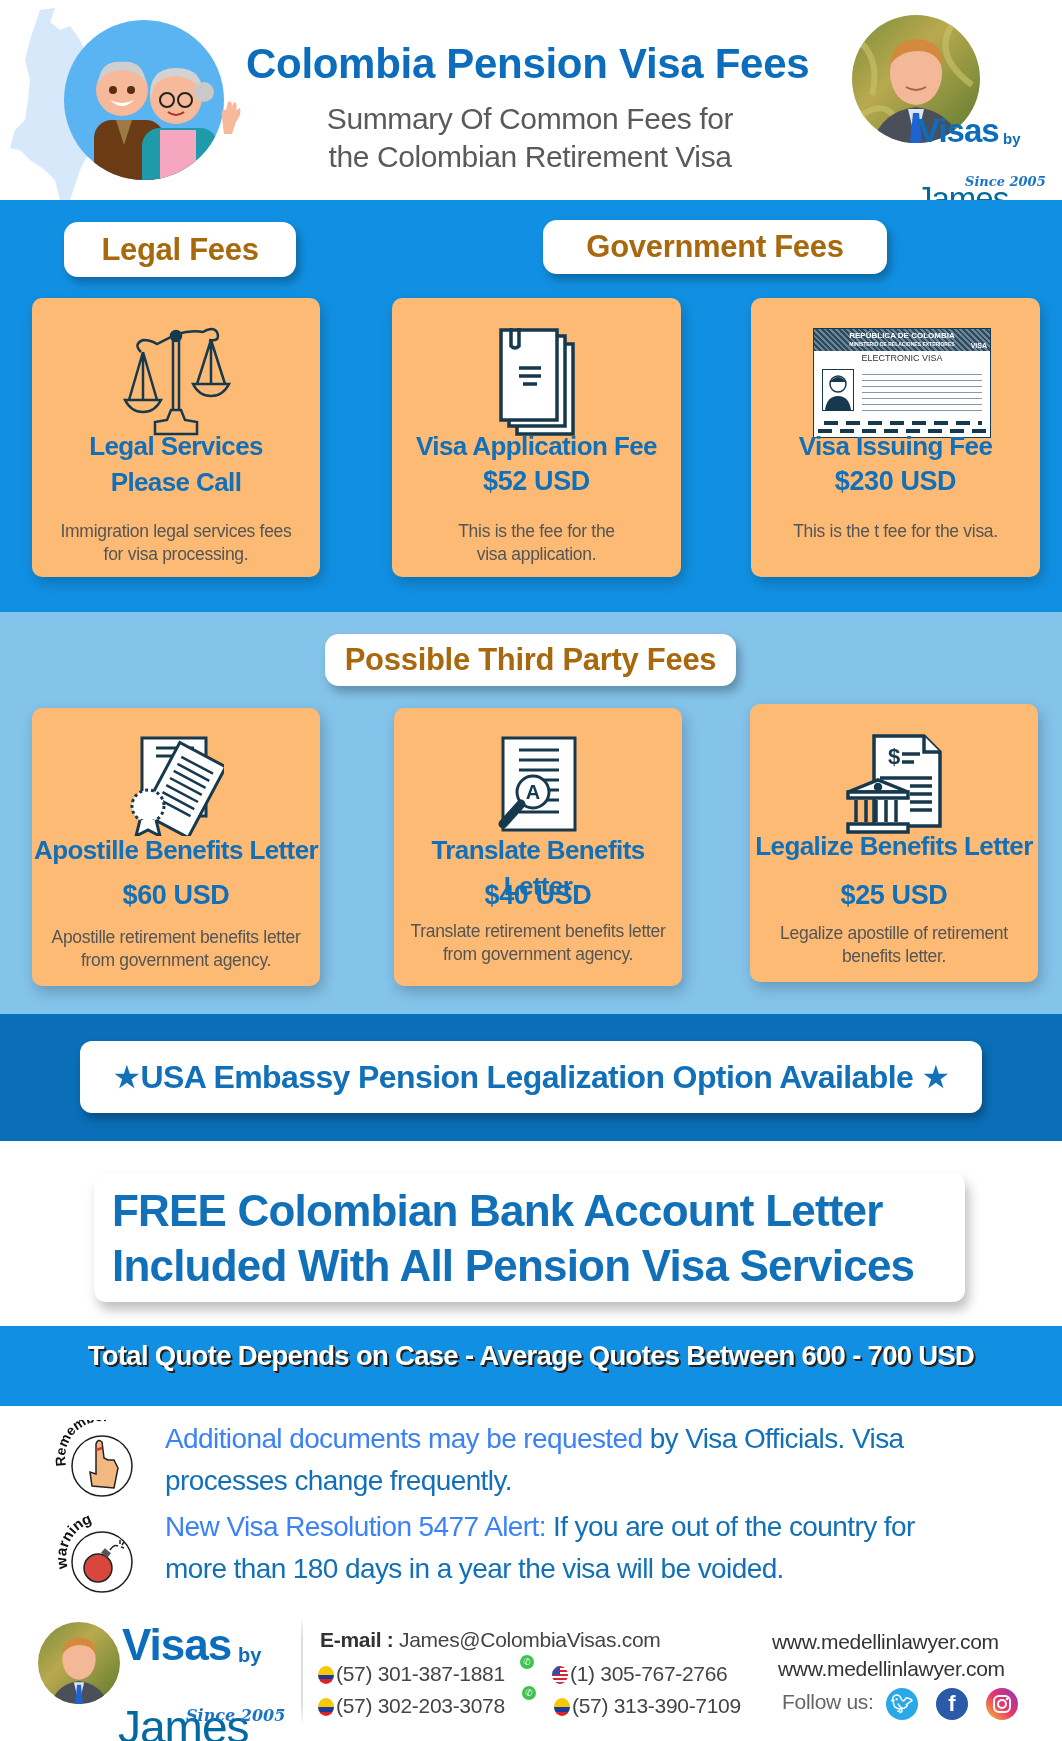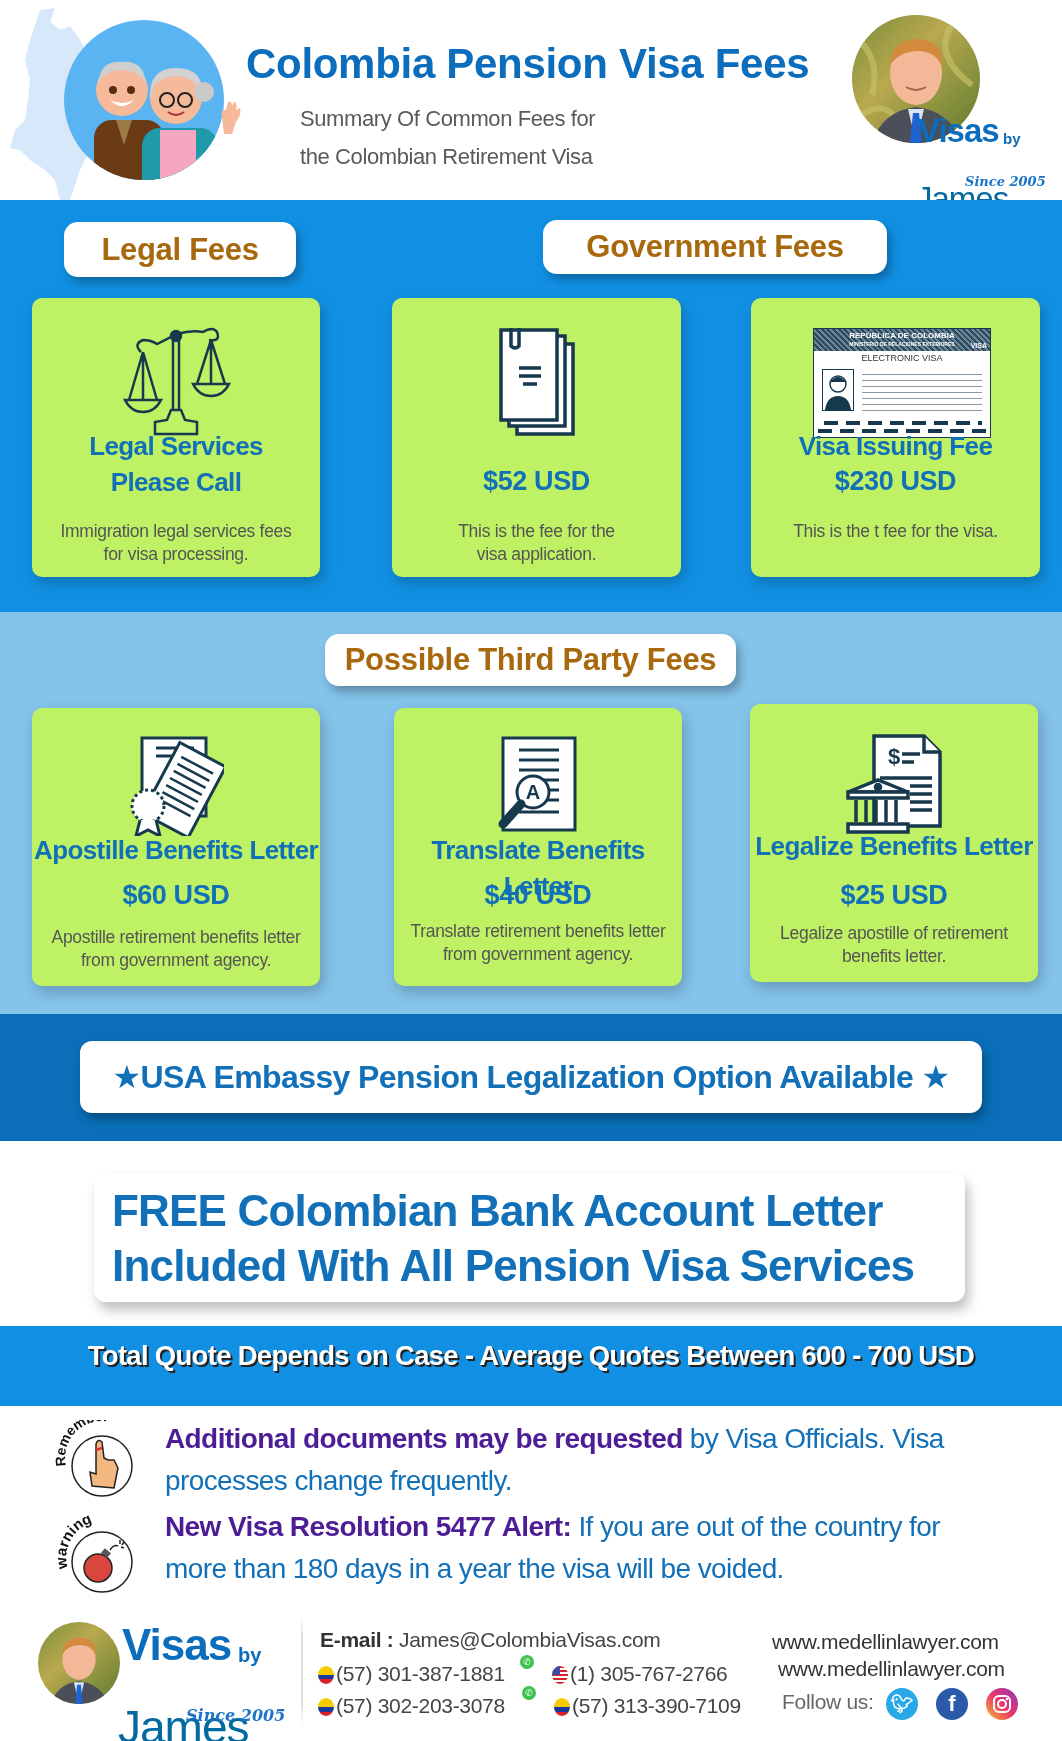--- a/index.html
+++ b/index.html
@@ -6,51 +6,51 @@
   html, body { width: 1062px; height: 1741px; overflow: hidden; background: #ffffff; }
   body { font-family: "Liberation Sans", "DejaVu Sans", sans-serif; position: relative; }
 
   .abs { position: absolute; }
 
   
   .header { position: absolute; left: 0; top: 0; width: 1062px; height: 200px; background: #fff; }
   .map-silhouette { position: absolute; left: 0; top: 0; }
   .couple-circle { position: absolute; left: 64px; top: 20px; width: 160px; height: 160px; border-radius: 50%; background: #5ab4f2; overflow: hidden; }
   .main-title { position: absolute; left: 246px; top: 40px; width: 580px; font-size: 42px; font-weight: bold; color: #0b6dbb; letter-spacing: -0.3px; white-space: nowrap; }
-  .subtitle { position: absolute; left: 300px; top: 100px; width: 460px; font-size: 22px; color: #5a5a5a; line-height: 38px; letter-spacing: -0.4px; }
+  .subtitle { position: absolute; left: 300px; top: 100px; width: 460px; font-size: 30px; color: #5a5a5a; line-height: 38px; text-align: center; letter-spacing: -0.4px; }
   .james-photo { position: absolute; left: 852px; top: 15px; width: 128px; height: 128px; border-radius: 50%; overflow: hidden; background: linear-gradient(135deg, #7a8d3a, #b9a94f 40%, #5c7a2e); }
   .logo-visas { position: absolute; font-weight: bold; color: #0b6dbb; letter-spacing: -1px; }
   .logo-by { position: absolute; font-weight: bold; color: #0b6dbb; }
   .logo-james { position: absolute; font-weight: normal; color: #0369a1; letter-spacing: -1px; margin-top: 40px; }
   .logo-since { position: absolute; font-style: italic; font-weight: bold; color: #1a73c7; font-family: "DejaVu Serif", serif; }
 
   
   .sec-blue { position: absolute; left: 0; top: 200px; width: 1062px; height: 412px; background: #1190e3; }
   .sec-light { position: absolute; left: 0; top: 612px; width: 1062px; height: 402px; background: #84c3ea; }
   .sec-dark { position: absolute; left: 0; top: 1014px; width: 1062px; height: 127px; background: #0a6fb8; }
   .sec-quote { position: absolute; left: 0; top: 1326px; width: 1062px; height: 80px; background: #1190e3; }
 
   
   .pill { position: absolute; background: #fff; border-radius: 14px; box-shadow: 4px 6px 10px rgba(0,0,0,0.28); display: flex; align-items: center; justify-content: center; color: #a8680e; font-weight: bold; font-size: 31px; letter-spacing: -0.3px; }
 
   
-  .card { position: absolute; background: #bef264; border-radius: 10px; box-shadow: 3px 6px 14px rgba(0,0,0,0.22); text-align: center; }
+  .card { position: absolute; background: #fdba74; border-radius: 10px; box-shadow: 3px 6px 14px rgba(0,0,0,0.22); text-align: center; }
   .card .icon { position: absolute; left: 0; right: 0; display: flex; justify-content: center; }
   .card .c-title { position: absolute; left: 0; right: 0; font-size: 26px; font-weight: bold; color: #1270b8; letter-spacing: -0.6px; line-height: 36px; }
   .card .c-price { position: absolute; left: 0; right: 0; font-size: 27px; font-weight: bold; color: #1270b8; letter-spacing: -0.4px; }
   .card .c-desc { position: absolute; left: 8px; right: 8px; font-size: 17.5px; color: #555; line-height: 23px; letter-spacing: -0.3px; }
 
   
   .embassy { position: absolute; left: 80px; top: 1041px; width: 902px; height: 72px; background: #fff; border-radius: 12px; box-shadow: 3px 6px 10px rgba(0,0,0,0.3); display: flex; align-items: center; justify-content: center; color: #1270b8; font-weight: bold; font-size: 32px; letter-spacing: -0.6px; white-space: nowrap; }
   .free-box { position: absolute; left: 94px; top: 1173px; width: 871px; height: 129px; background: #fff; border-radius: 12px; box-shadow: 4px 8px 12px rgba(0,0,0,0.25); padding: 10px 0 0 18px; color: #1270b8; font-weight: bold; font-size: 44px; line-height: 55px; letter-spacing: -0.8px; }
   .quote-text { position: absolute; left: 0; top: 1340px; width: 1062px; text-align: center; color: #fff; font-weight: bold; font-size: 27.5px; letter-spacing: -0.7px; text-shadow: 2px 2px 0 #222, 1px 1px 0 #222; white-space: nowrap; }
 
   
   .note { position: absolute; left: 165px; width: 860px; font-size: 28px; color: #1270b8; line-height: 42px; letter-spacing: -0.6px; }
-  .note b { font-weight: bold; color: #4c1d95; margin-top: 36px; }
+  .note b { font-weight: normal; color: #3b82f6; margin-top: 36px; }
 
   
   .footer-divider { position: absolute; left: 301px; top: 1616px; width: 2px; height: 110px; background: linear-gradient(#fff, #ddd 20%, #ddd 80%, #fff); }
   .f-text { position: absolute; font-size: 21px; color: #444; white-space: nowrap; letter-spacing: -0.3px; }
   .flag { display: inline-block; width: 16px; height: 18px; border-radius: 50%; vertical-align: -3px; margin-right: 2px; overflow: hidden; }
   .flag-co { background: linear-gradient(#f7c900 0 50%, #1b3a9a 50% 75%, #d8232a 75%); }
   .flag-us { background: repeating-linear-gradient(#d8232a 0 2px, #fff 2px 4px); position: relative; }
   .flag-us::before { content: ""; position: absolute; left: 0; top: 0; width: 8px; height: 9px; background: #3b4da0; }
   .wa { position: absolute; width: 14px; height: 14px; border-radius: 50%; background: #3fc34f; color: #fff; font-size: 9px; line-height: 14px; text-align: center; }
   .social { position: absolute; width: 32px; height: 32px; border-radius: 50%; display: flex; align-items: center; justify-content: center; color: #fff; font-weight: bold; }
@@ -145,20 +145,21 @@
 <div class="card" style="left:392px;top:298px;width:289px;height:279px">
   <div class="icon" style="top:30px">
     <svg width="80" height="110" viewBox="0 0 80 110" fill="#fff" stroke="#17394d" stroke-width="3.5">
       <rect x="20" y="16" width="56" height="90"></rect>
       <rect x="12" y="8" width="56" height="90"></rect>
       <rect x="4" y="2" width="56" height="90"></rect>
       <path d="M14 2 L14 -2 Q18 -6 22 -2 L22 18 Q18 22 14 18 Z" fill="none"></path>
       <path d="M22 40 L44 40 M22 48 L44 48 M26 56 L40 56"></path>
     </svg>
   </div>
+  <div class="c-title" style="top:130px">Visa Application Fee</div>
   <div class="c-price" style="top:168px">$52 USD</div>
   <div class="c-desc" style="top:222px">
     <div>This is the fee for the</div>
     <div>visa application.</div>
   </div>
 </div>
 
 <div class="card" style="left:751px;top:298px;width:289px;height:279px">
   <div class="abs" style="left:62px;top:30px;width:178px;height:110px;border:1.5px solid #17394d;background:#fff">
     <div style="height:22px;background:repeating-linear-gradient(45deg,#2c4a5e 0 2px,#6b8496 2px 4px);color:#fff;font-size:8px;font-weight:bold;padding:2px 4px;line-height:9px;position:relative">

